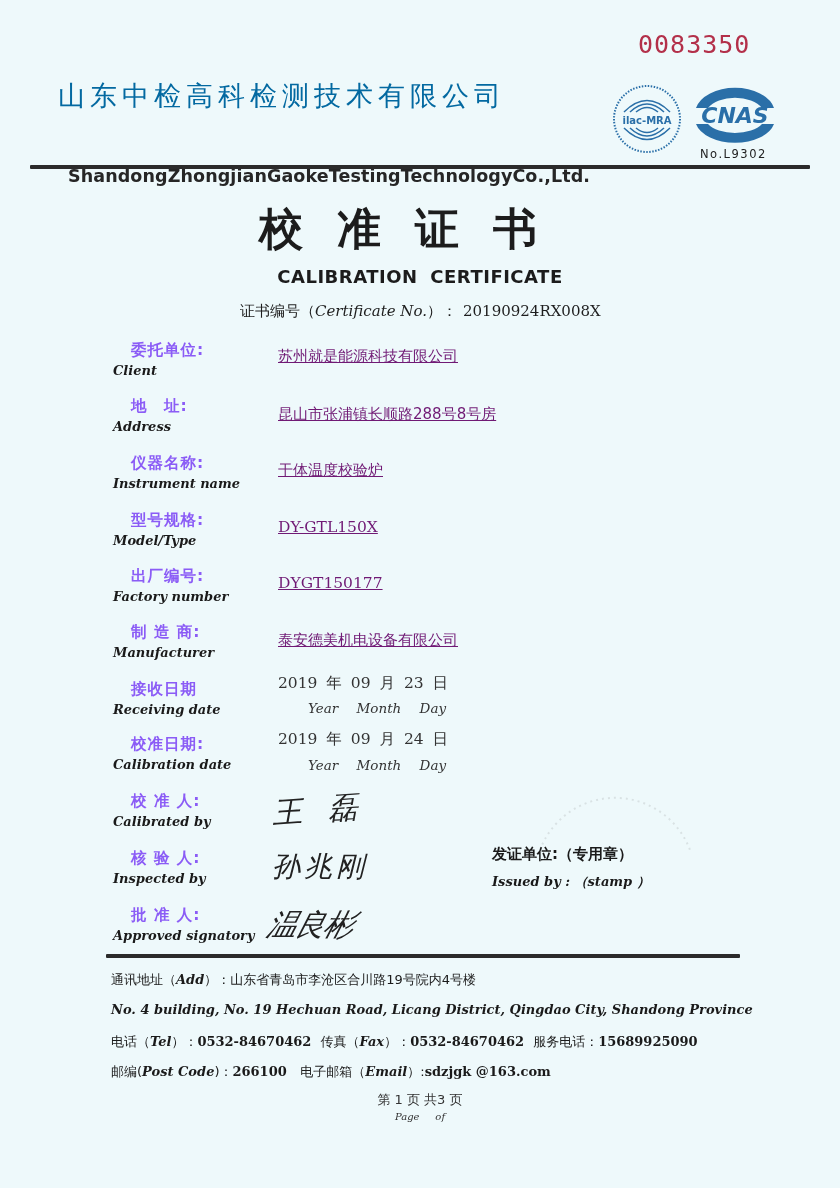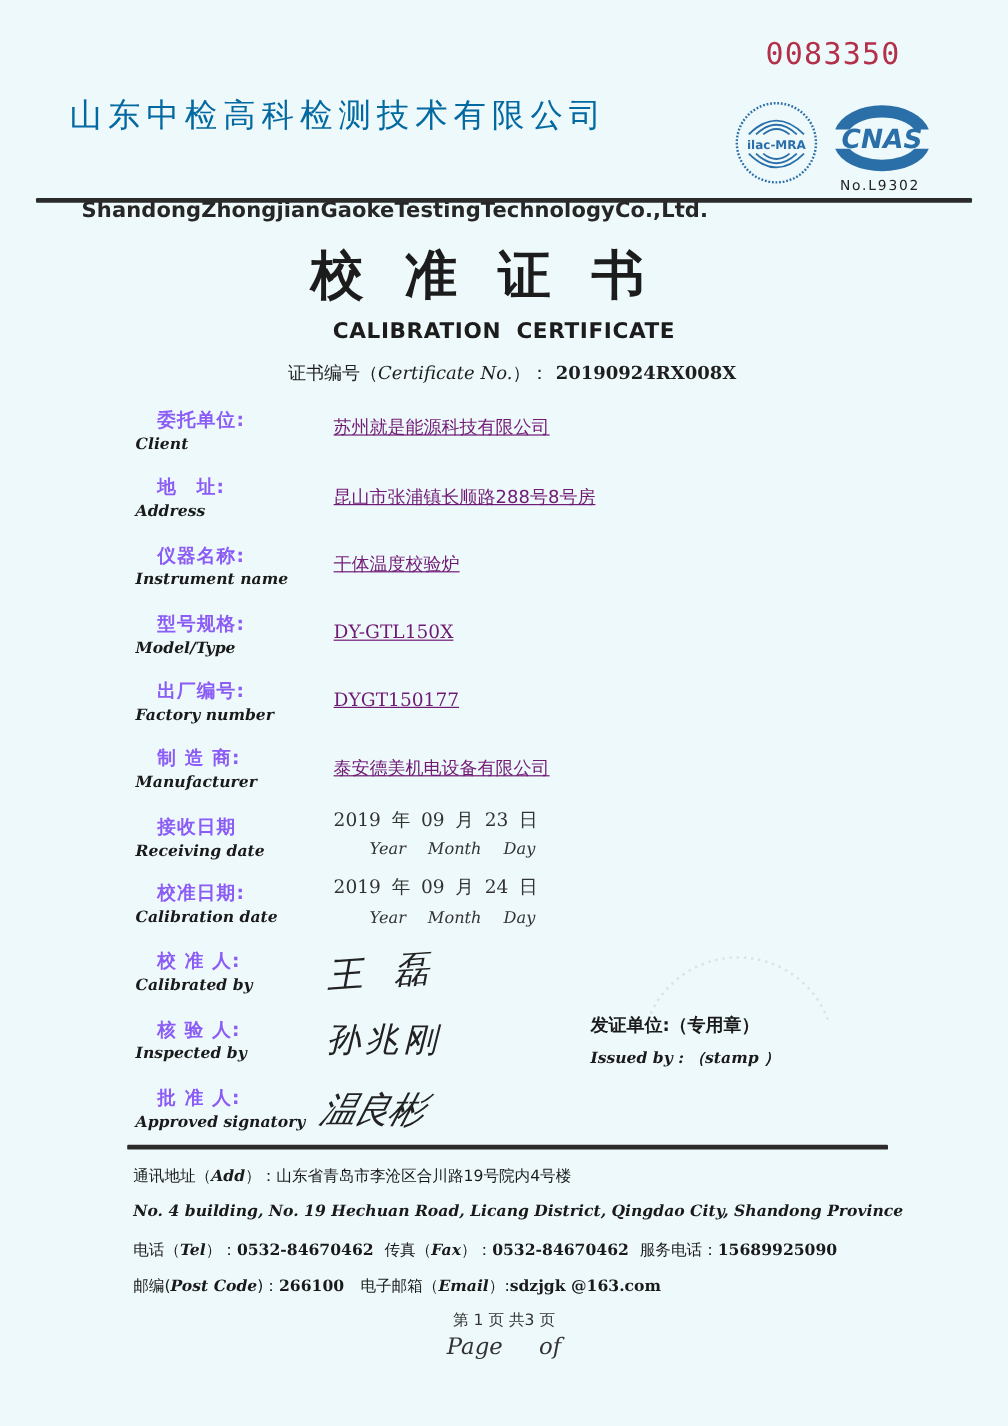--- a/index.html
+++ b/index.html
@@ -36,35 +36,35 @@
     font-family: "DejaVu Sans", sans-serif; font-weight: bold;
     font-size: 44px; letter-spacing: 34px; color: #1c1c1c; padding-left: 34px; box-sizing: border-box;
   }
   .title-en {
     left: 0; width: 840px; text-align: center; top: 266px;
     font-family: "DejaVu Sans", sans-serif; font-weight: bold;
     font-size: 18px; letter-spacing: 0.5px; color: #1c1c1c; word-spacing: 6px;
   }
   .certno { left: 240px; top: 302px; font-size: 15px; }
   .certno .it { font-style: italic; }
-  .certno .val { font-weight: bold; margin-left: 6px; text-align: right; }
+  .certno .val { font-weight: normal; margin-left: 6px; text-align: right; }
   .field { left: 113px; }
   .label-cn { font-family: "DejaVu Sans", sans-serif; font-weight: bold; font-size: 15.5px; color: #8b5cf6; letter-spacing: 1px; margin-left: 18px; }
   .label-en { font-style: italic; font-weight: bold; font-size: 13px; color: #1a1a1a; margin-top: 2px; }
   .value { left: 278px; font-size: 15.5px; color: #701a75; text-decoration: underline; }
   .value.cn { font-family: "DejaVu Sans", sans-serif; font-size: 15px; }
   .ymd { left: 308px; font-style: italic; font-size: 13.5px; color: #333; word-spacing: 14px; }
   .date-val { left: 278px; font-size: 15.5px; color: #333; word-spacing: 4px; }
   .sig { font-family: "DejaVu Serif", serif; font-style: italic; color: #222; }
   .issued-cn { left: 492px; top: 845px; font-family: "DejaVu Sans", sans-serif; font-size: 15px; font-weight: bold; color: #1a1a1a; }
   .issued-en { left: 492px; top: 873px; font-size: 13px; font-style: italic; font-weight: bold; color: #1a1a1a; }
   .footer { left: 111px; font-size: 13px; color: #1a1a1a; font-weight: bold; text-align: center; }
   .footer .cn { font-family: "DejaVu Sans", sans-serif; font-weight: normal; }
   .footer .it { font-style: italic; }
-  .page { left: 0; width: 840px; text-align: center; font-size: 19px; color: #333; }
+  .page { left: 0; width: 840px; text-align: center; font-size: 10px; color: #333; }
   .stamp-ghost { left: 530px; top: 770px; width: 170px; height: 90px; opacity: 0.15; }
 </style>
 </head>
 <body>
 
 <div class="abs serial">0083350</div>
 
 <div class="abs company-cn">山东中检高科检测技术有限公司</div>
 <div class="abs company-en">ShandongZhongjianGaokeTestingTechnologyCo.,Ltd.</div>
 

